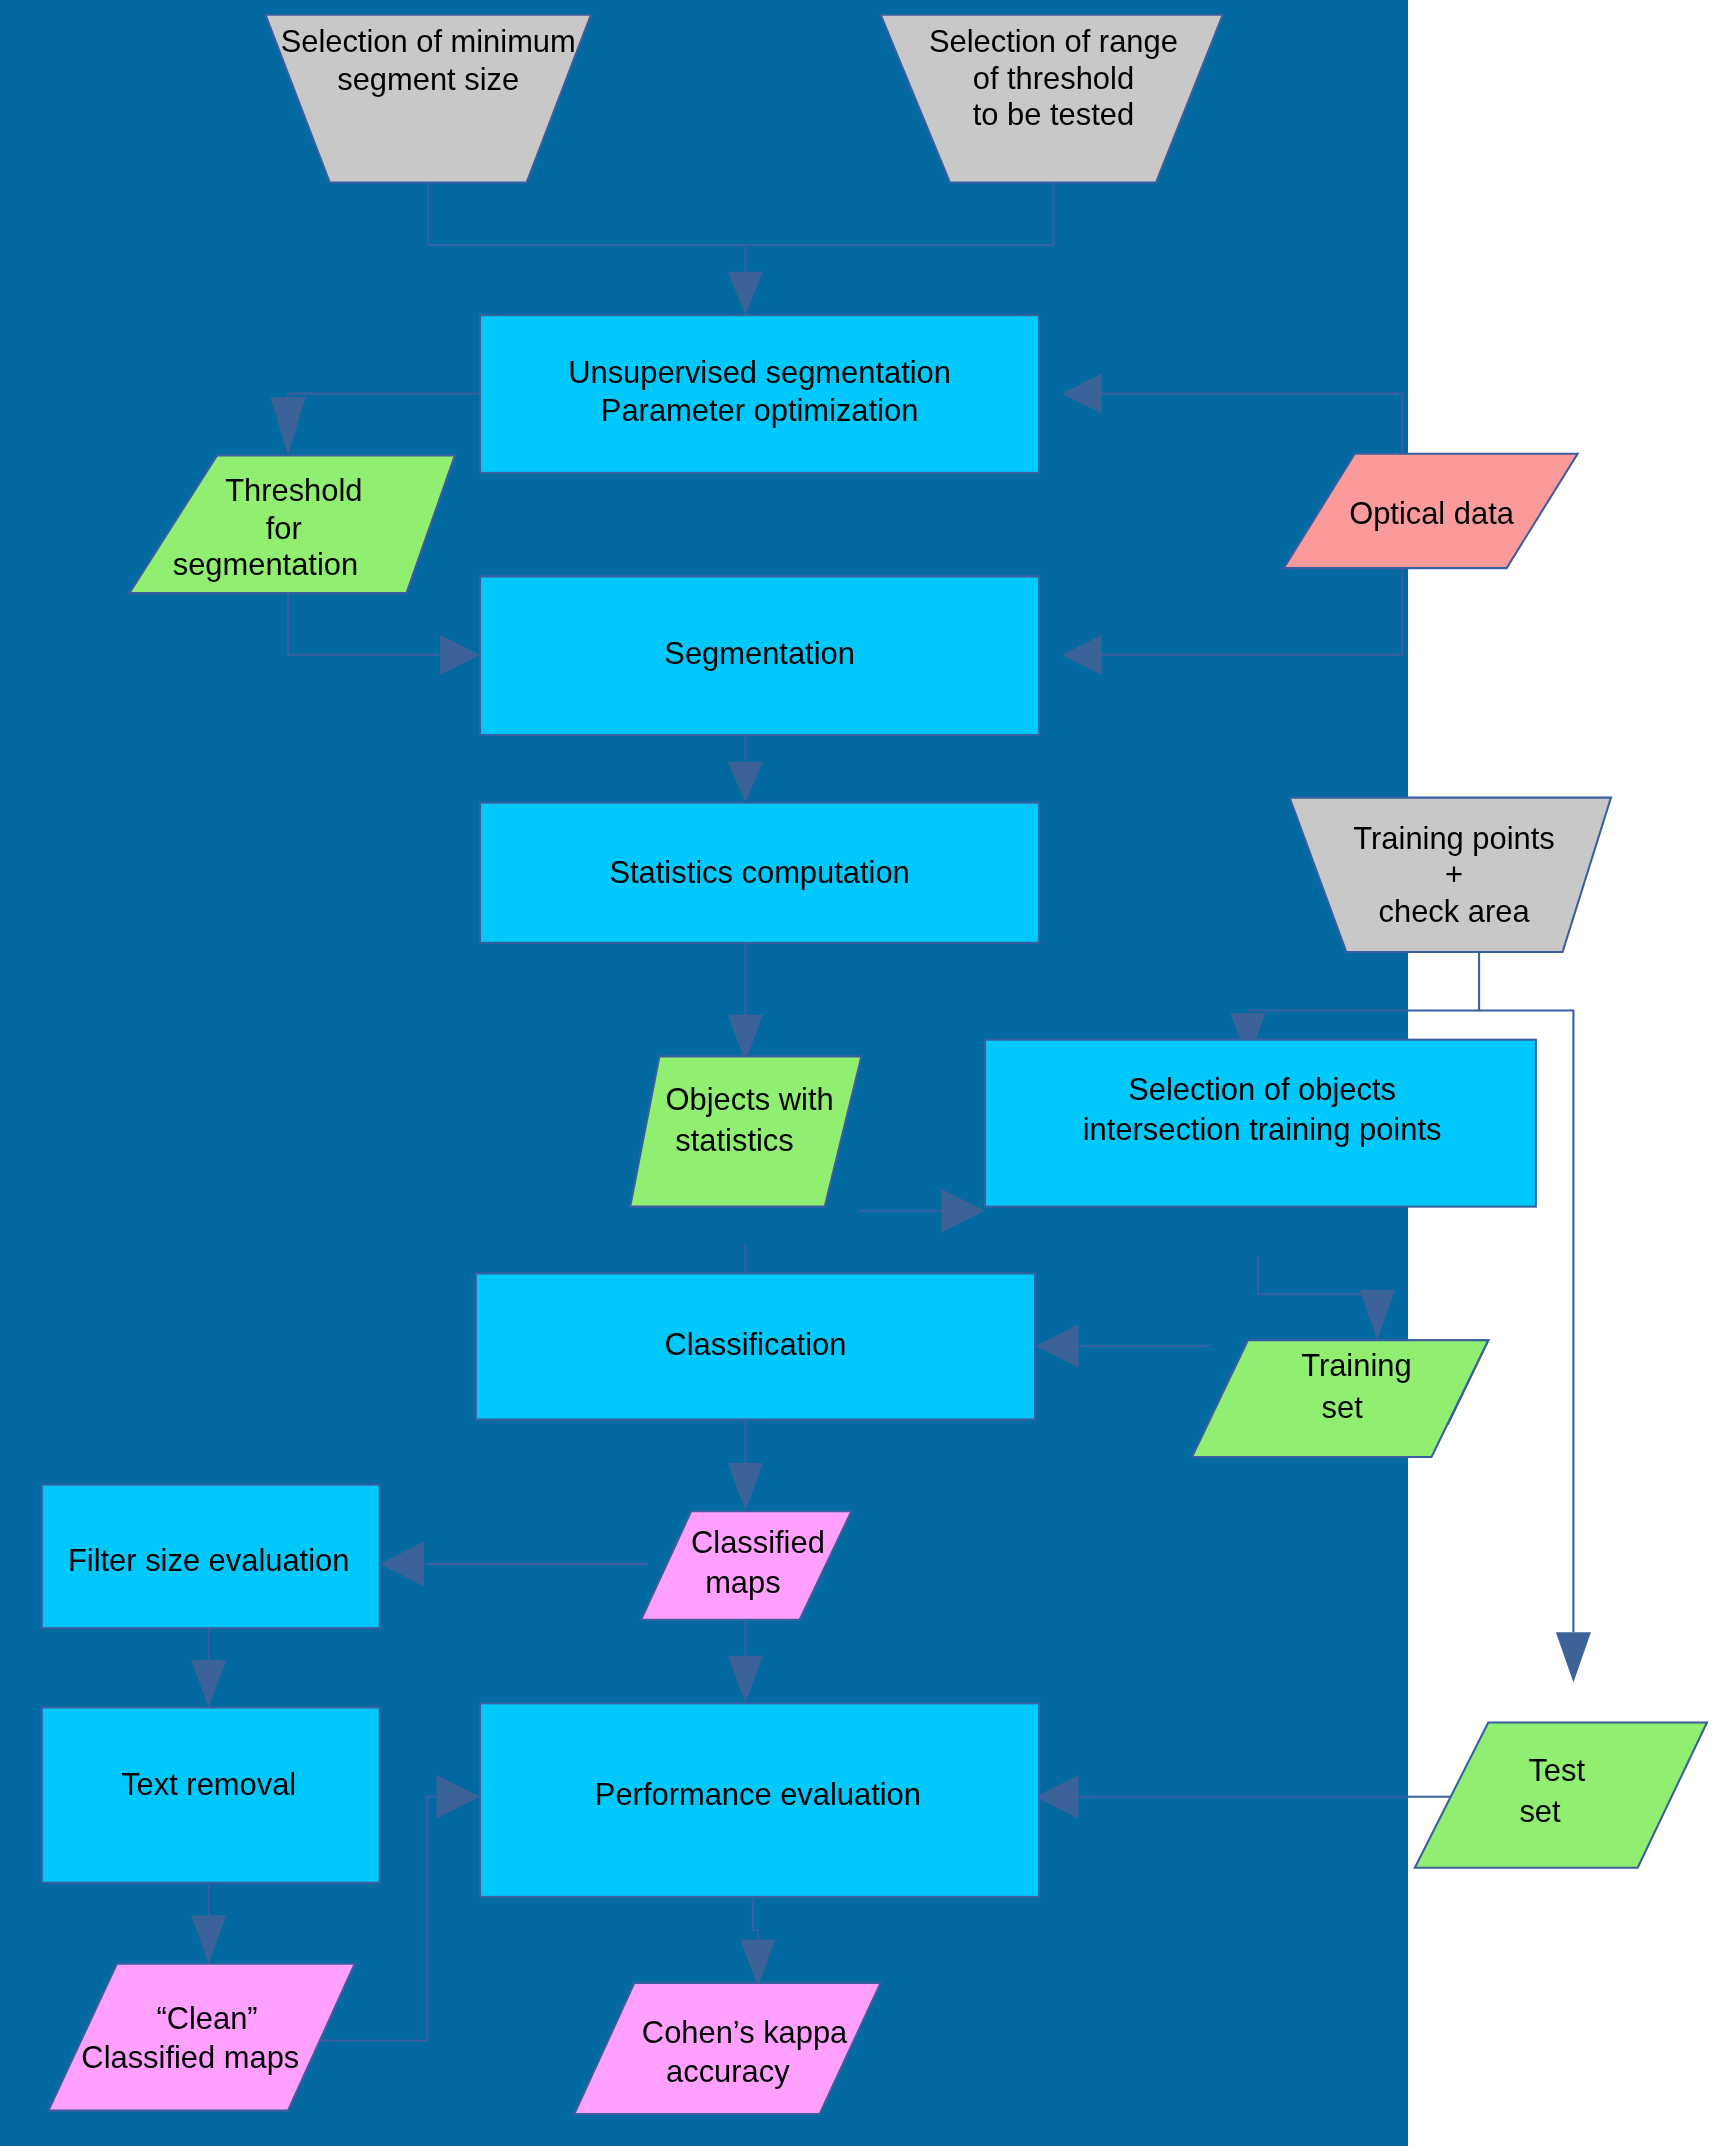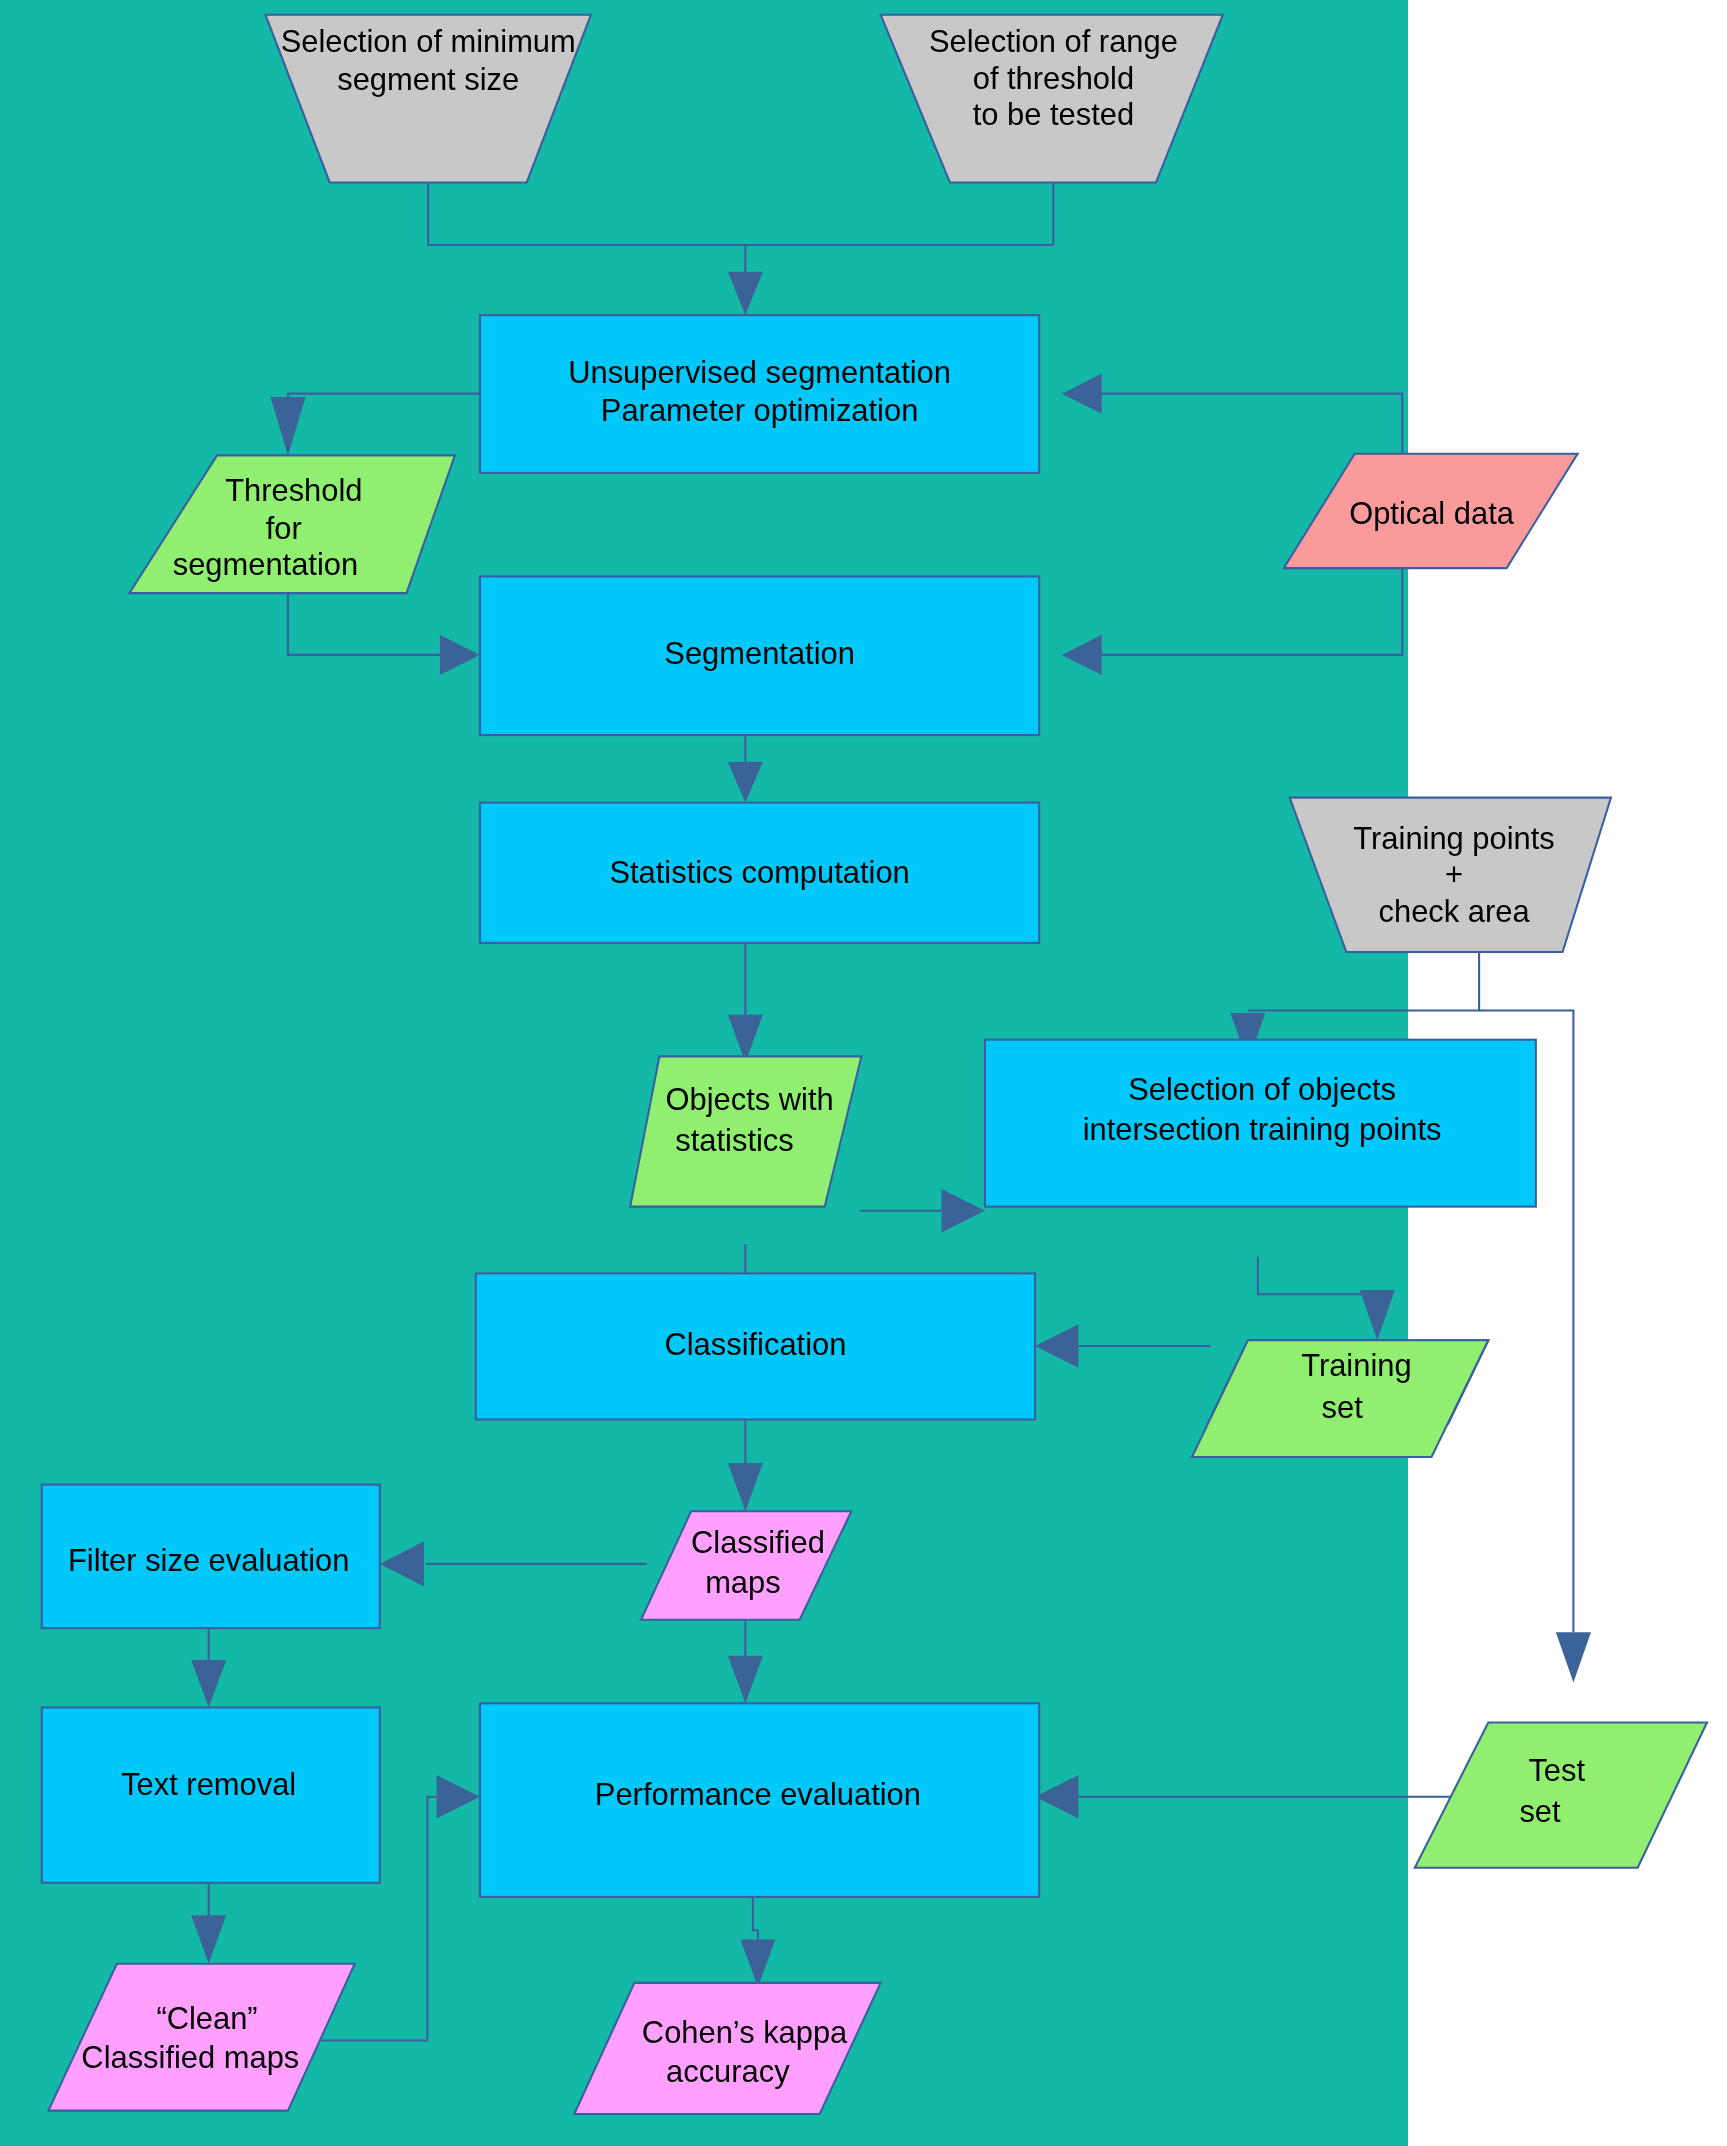--- a/index.html
+++ b/index.html
@@ -5,21 +5,21 @@
 <style>
   html, body {
     margin: 0;
     padding: 0;
     background: #ffffff;
   }
   #diagram-root {
     position: relative;
     width: 1408px;
     height: 2147px;
-    background: #14b8a6;
+    background: #0369a1;
     font-family: "Liberation Sans", sans-serif;
   }
   svg.flow {
     display: block;
     width: 1727px;
     height: 2147px;
   }
   .node-label {
     font-family: "Liberation Sans", sans-serif;
     font-size: 37px;

